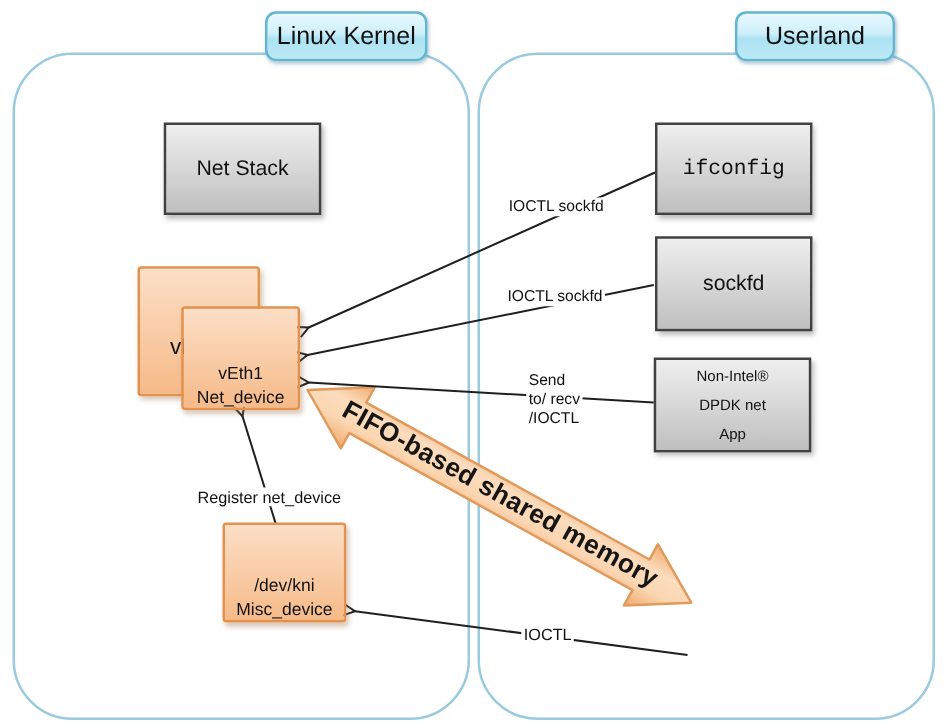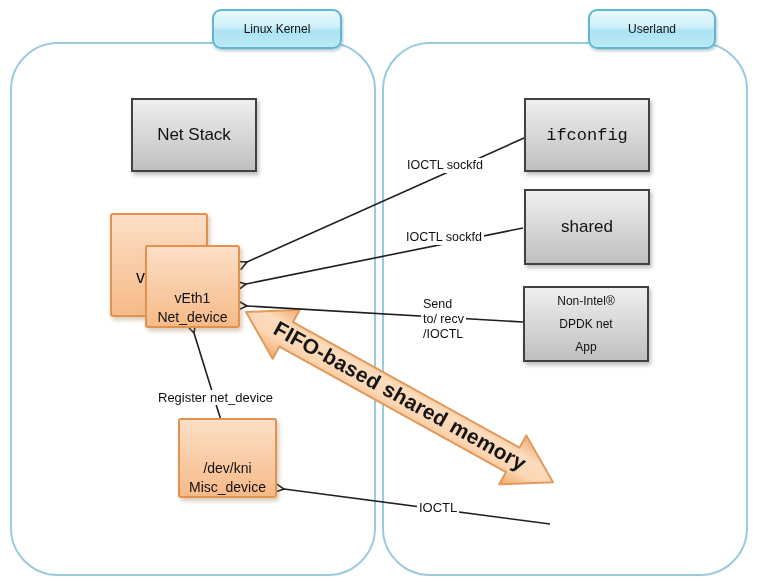--- a/index.html
+++ b/index.html
@@ -3,21 +3,21 @@
 <meta charset="utf-8">
 <style>
   html,body{margin:0;padding:0;background:#fff;}
   .canvas{position:relative;width:757px;height:582px;background:#ffffff;
           font-family:"Liberation Sans",sans-serif;overflow:hidden;color:#111;}
   .container{position:absolute;border:2px solid #9acadd;border-radius:48px;background:transparent;z-index:1;}
   .svg-layer{position:absolute;left:0;top:0;z-index:2;}
   .tab{position:absolute;display:flex;align-items:center;justify-content:center;
        border:2px solid #62b5d1;border-radius:9px;
        background:linear-gradient(#e9f9fd 0%,#cdeff9 45%,#ace2f3 55%,#bce9f6 100%);
-       font-size:12px;box-shadow:1px 2px 3px rgba(90,140,160,0.45);z-index:4;}
+       font-size:20px;box-shadow:1px 2px 3px rgba(90,140,160,0.45);z-index:4;}
   .gbox{position:absolute;display:flex;flex-direction:column;align-items:center;justify-content:center;
         background:linear-gradient(#efefef,#bfbfbf);border:2px solid #414141;
         box-shadow:2px 3px 4px rgba(110,110,110,0.45);font-size:17px;text-align:center;z-index:4;}
   .obox{position:absolute;display:flex;flex-direction:column;align-items:center;justify-content:flex-end;
         background:linear-gradient(#fcdfc6,#f6ba88);border:2px solid #e2914e;border-radius:3px;
         box-shadow:2px 3px 4px rgba(160,120,80,0.4);font-size:14px;text-align:center;z-index:4;}
   .obox .ln{line-height:18.5px;}
   .gbox .ln3{line-height:23px;font-size:12px;}
   .veth0-box{justify-content:center;padding-top:24px;font-size:18px;z-index:3;}
   .elabel{position:absolute;background:#ffffff;font-size:12.5px;line-height:15px;padding:0 2px;z-index:3;}
@@ -63,21 +63,21 @@
     <span>Userland</span>
   </div>
 
   <div class="gbox" style="left:131px;top:98px;width:122px;height:70px;">
     <span>Net Stack</span>
   </div>
   <div class="gbox" style="left:524px;top:98px;width:122px;height:70px;font-family:Liberation Mono, monospace;">
     <span>ifconfig</span>
   </div>
   <div class="gbox" style="left:524px;top:189px;width:122px;height:72px;">
-    <span>shared</span>
+    <span>sockfd</span>
   </div>
   <div class="gbox" style="left:523px;top:286px;width:122px;height:72px;">
     <span class="ln3">Non-Intel®</span>
     <span class="ln3">DPDK net</span>
     <span class="ln3">App</span>
   </div>
 
   <div class="obox veth0-box" style="left:110px;top:213px;width:94px;height:76px;">
     <span>vEth0</span>
   </div>

